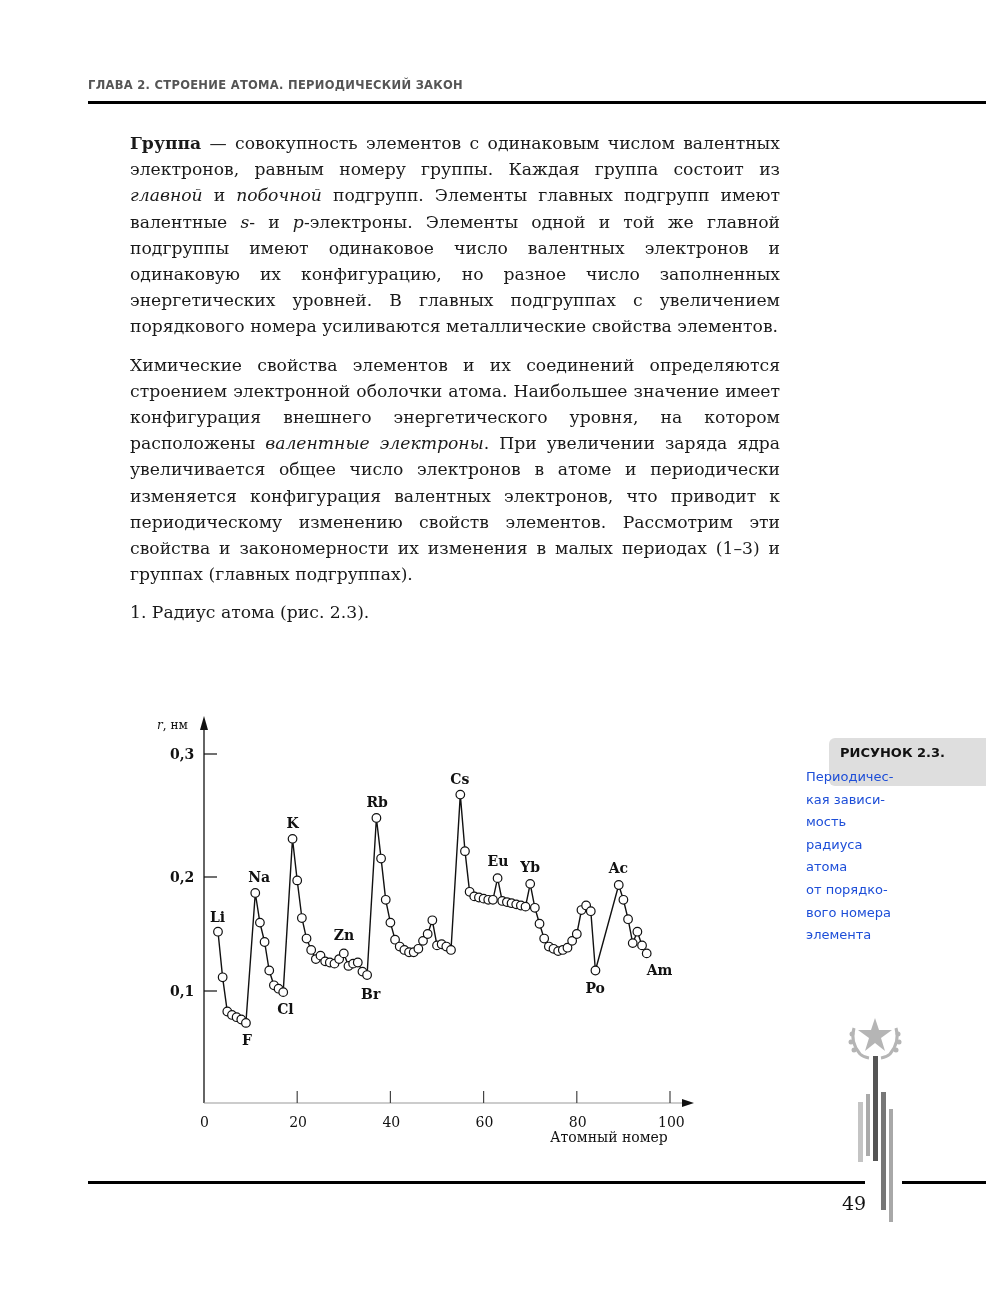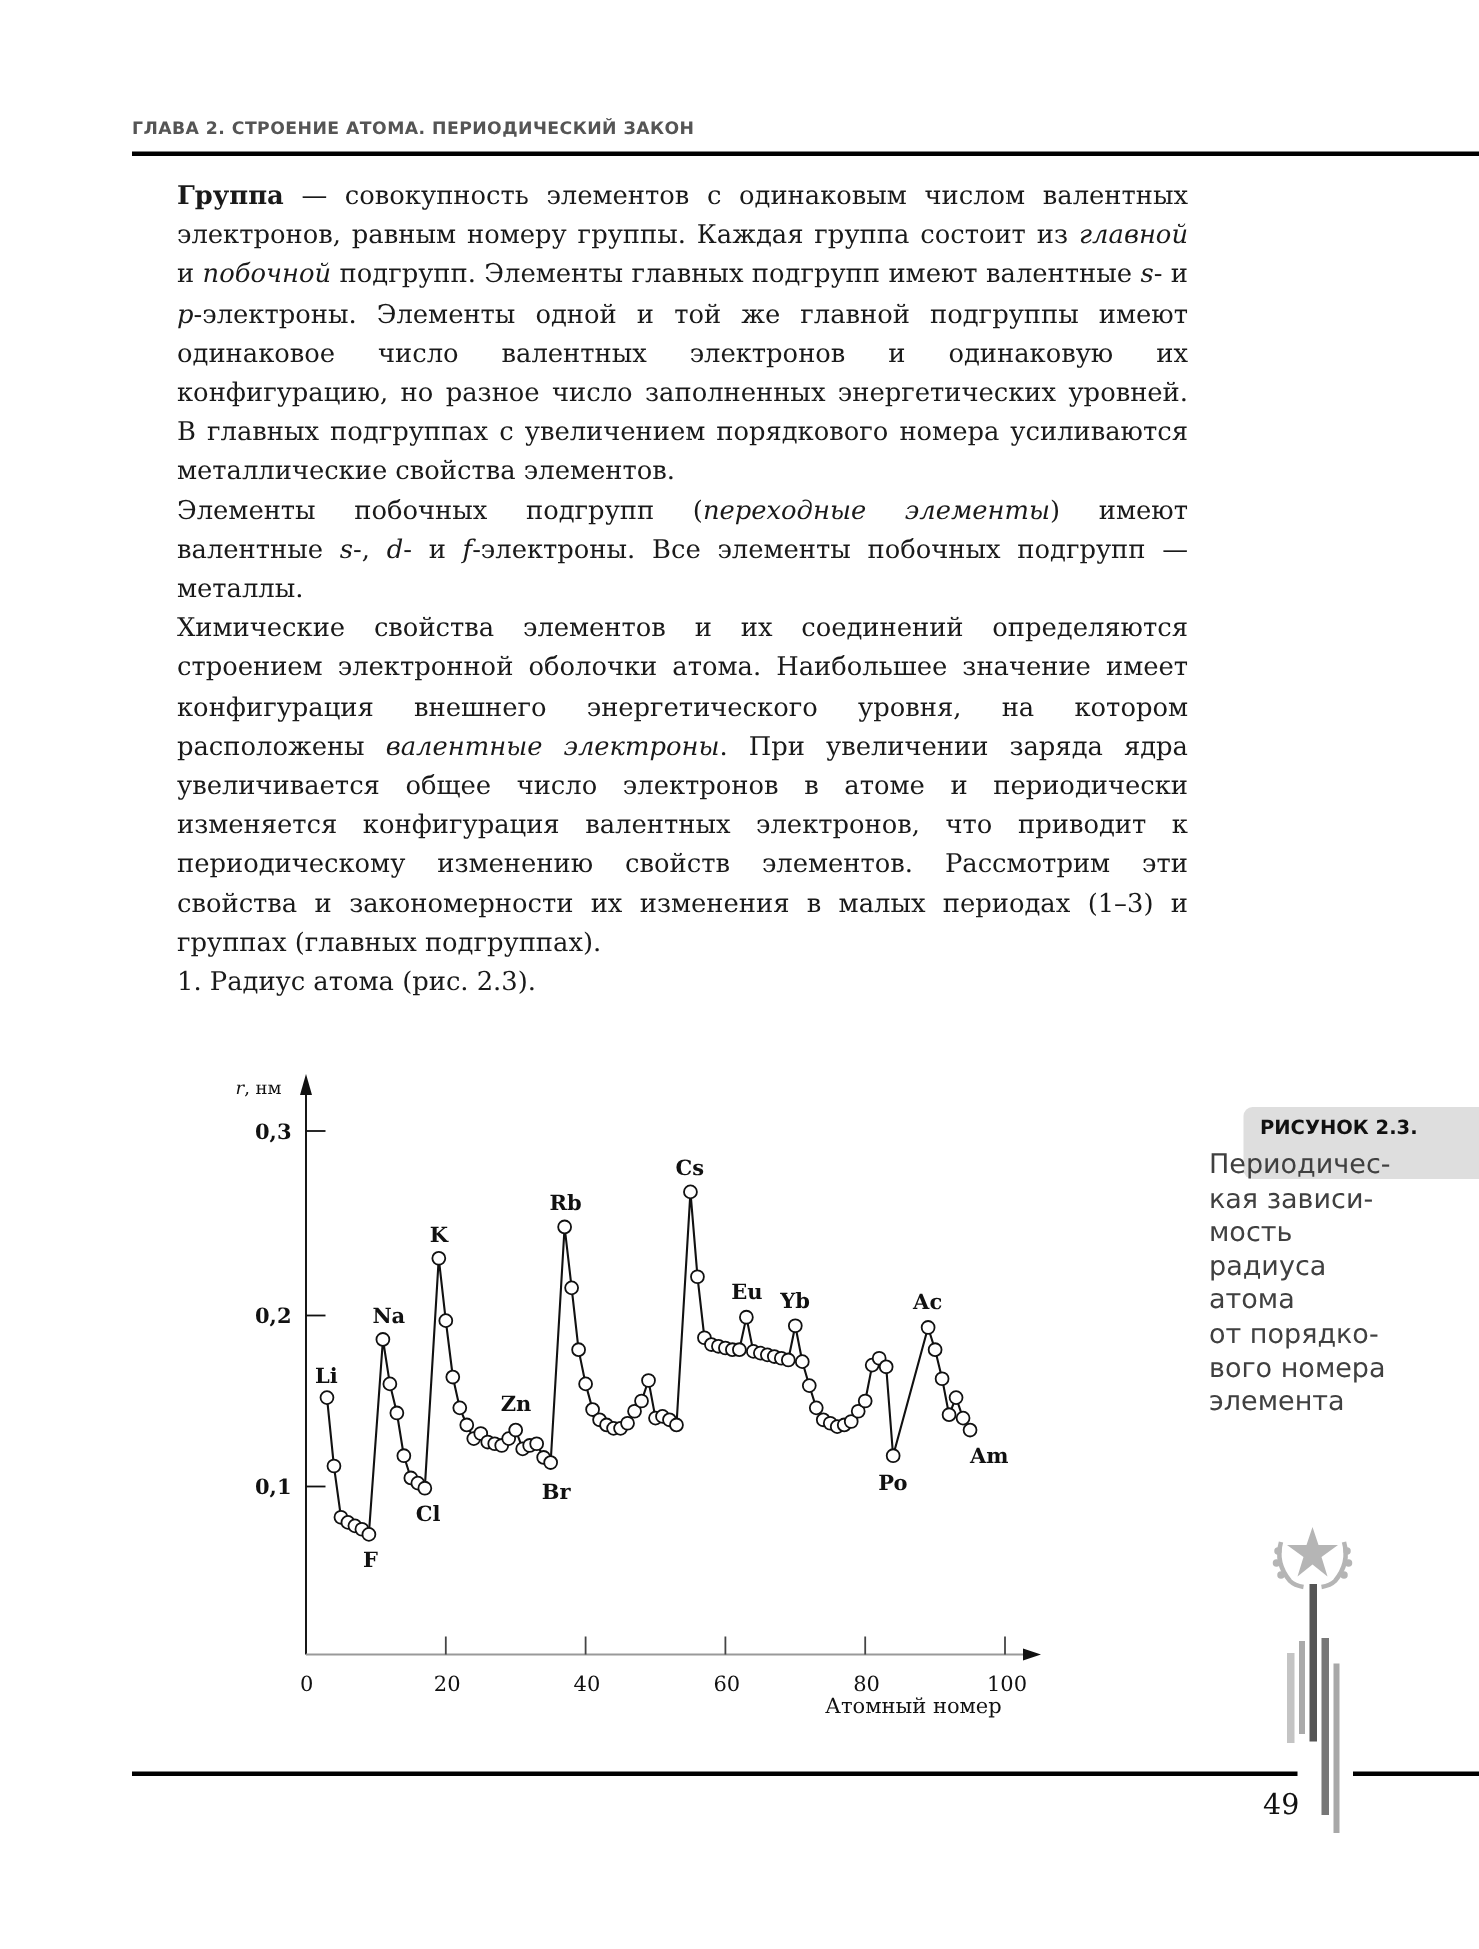--- a/index.html
+++ b/index.html
@@ -8,57 +8,54 @@
     position: absolute; left: 88px; top: 78px;
     font-family: "DejaVu Sans", sans-serif; font-size: 11.5px; font-weight: bold;
     letter-spacing: 0.3px; color: #555;
   }
   .head-rule { position: absolute; left: 88px; top: 101px; width: 898px; height: 3px; background: #000; }
   .body-text {
     position: absolute; left: 118px; top: 118px; width: 674px;
     font-family: "DejaVu Serif", serif; font-size: 17.2px; line-height: 26.2px;
     text-align: justify; color: #1a1a1a;
   }
-  .body-text p { margin: 0; text-indent: 0; }
+  .body-text p { margin: 12px; text-indent: 0; }
   .para { display: block; }
   .chart-wrap { position: absolute; left: 138px; top: 708px; width: 570px; height: 450px; }
   .chart-wrap svg { width: 570px; height: 450px; display: block; }
   .fig-tab {
     position: absolute; left: 787px; top: 738px; width: 199px; height: 48px;
     background: #dedede; border-radius: 6px 0 0 6px; margin-left: 42px;
   }
   .fig-tab span {
     position: absolute; left: 11px; top: 7px;
     font-family: "DejaVu Sans", sans-serif; font-size: 13px; font-weight: bold; color: #111;
   }
   .fig-caption {
     position: absolute; left: 806px; top: 766px; width: 140px;
-    font-family: "DejaVu Sans", sans-serif; font-size: 18px; line-height: 22.6px; color: #404040;
+    font-family: "DejaVu Sans", sans-serif; font-size: 13px; line-height: 22.6px; color: #1d4ed8;
     white-space: pre-line;
   }
   .foot-rule-left { position: absolute; left: 88px; top: 1181px; width: 777px; height: 3px; background: #000; }
   .foot-rule-right { position: absolute; left: 902px; top: 1181px; width: 84px; height: 3px; background: #000; }
   .page-number {
     position: absolute; left: 842px; top: 1192px;
     font-family: "DejaVu Serif", serif; font-size: 19px; color: #111;
   }
   .ornament { position: absolute; left: 840px; top: 1010px; width: 70px; height: 215px; }
 </style>
 </head>
 <body>
 
 <div class="running-head">ГЛАВА 2. СТРОЕНИЕ АТОМА. ПЕРИОДИЧЕСКИЙ ЗАКОН</div>
 <div class="head-rule"></div>
 
 <div class="body-text">
   <p class="para" style="text-indent:0;">
     <b>Группа</b><span> — совокупность элементов с одинаковым числом валентных электронов, равным номеру группы. Каждая группа состоит из </span><i>главной</i><span> и </span><i>побочной</i><span> подгрупп. Элементы главных подгрупп имеют валентные </span><i>s</i><span>- и </span><i>p</i><span>-электроны. Элементы одной и той же главной подгруппы имеют одинаковое число валентных электронов и одинаковую их конфигурацию, но разное число заполненных энергетических уровней. В главных подгруппах с увеличением порядкового номера усиливаются металлические свойства элементов.</span>
-  </p>
-  <p class="para">
-    <span>Элементы побочных подгрупп (</span><i>переходные элементы</i><span>) имеют валентные </span><i>s</i><span>-, </span><i>d</i><span>- и </span><i>f</i><span>-электроны. Все элементы побочных подгрупп — металлы.</span>
   </p>
   <p class="para">
     <span>Химические свойства элементов и их соединений определяются строением электронной оболочки атома. Наибольшее значение имеет конфигурация внешнего энергетического уровня, на котором расположены </span><i>валентные электроны</i><span>. При увеличении заряда ядра увеличивается общее число электронов в атоме и периодически изменяется конфигурация валентных электронов, что приводит к периодическому изменению свойств элементов. Рассмотрим эти свойства и закономерности их изменения в малых периодах (1–3) и группах (главных подгруппах).</span>
   </p>
   <p class="para">
     <span>1. Радиус атома (рис. 2.3).</span>
   </p>
 </div>
 
 <div class="chart-wrap">

